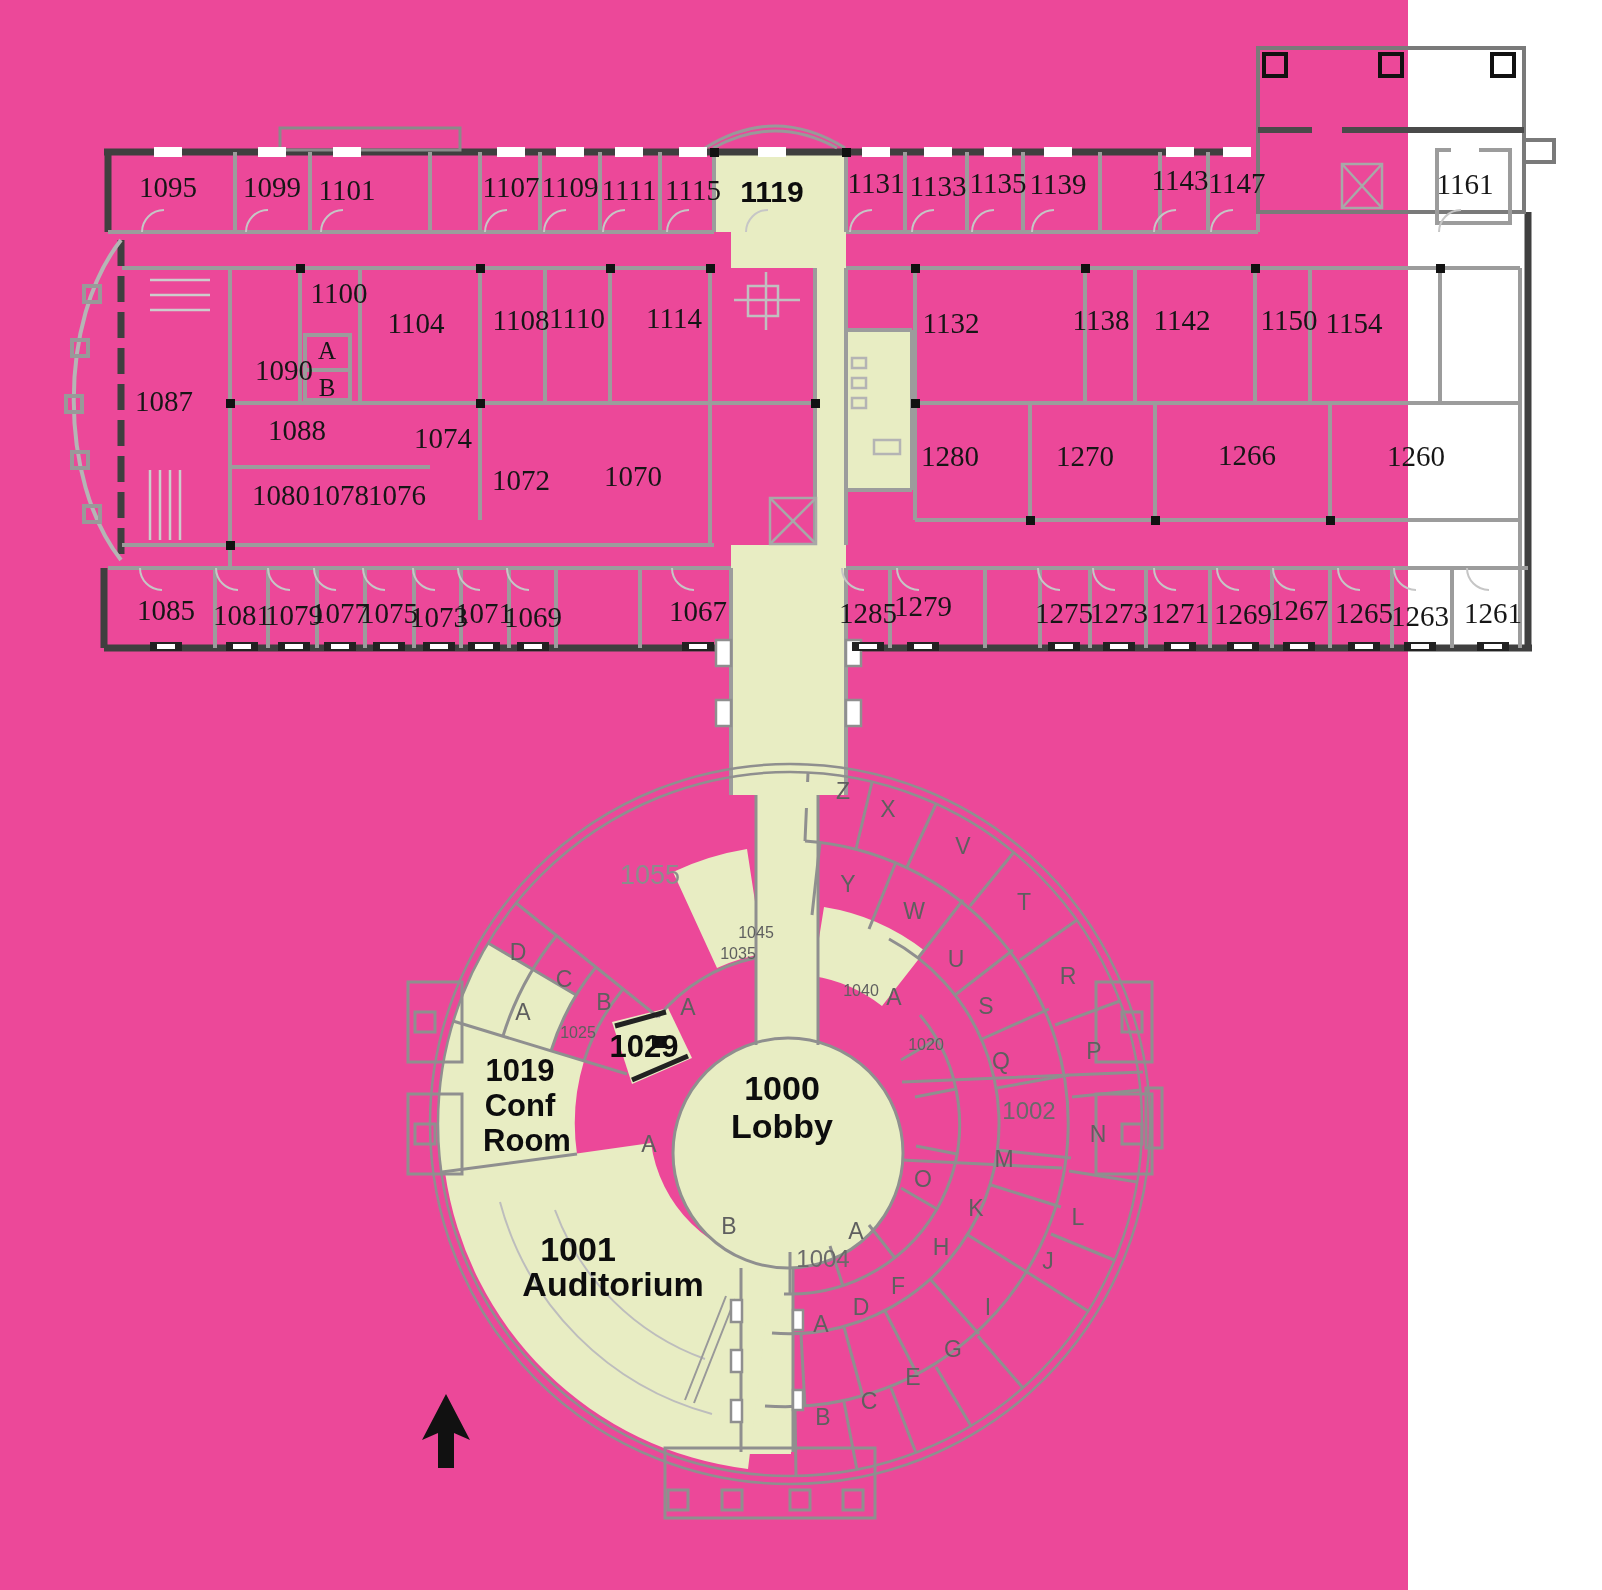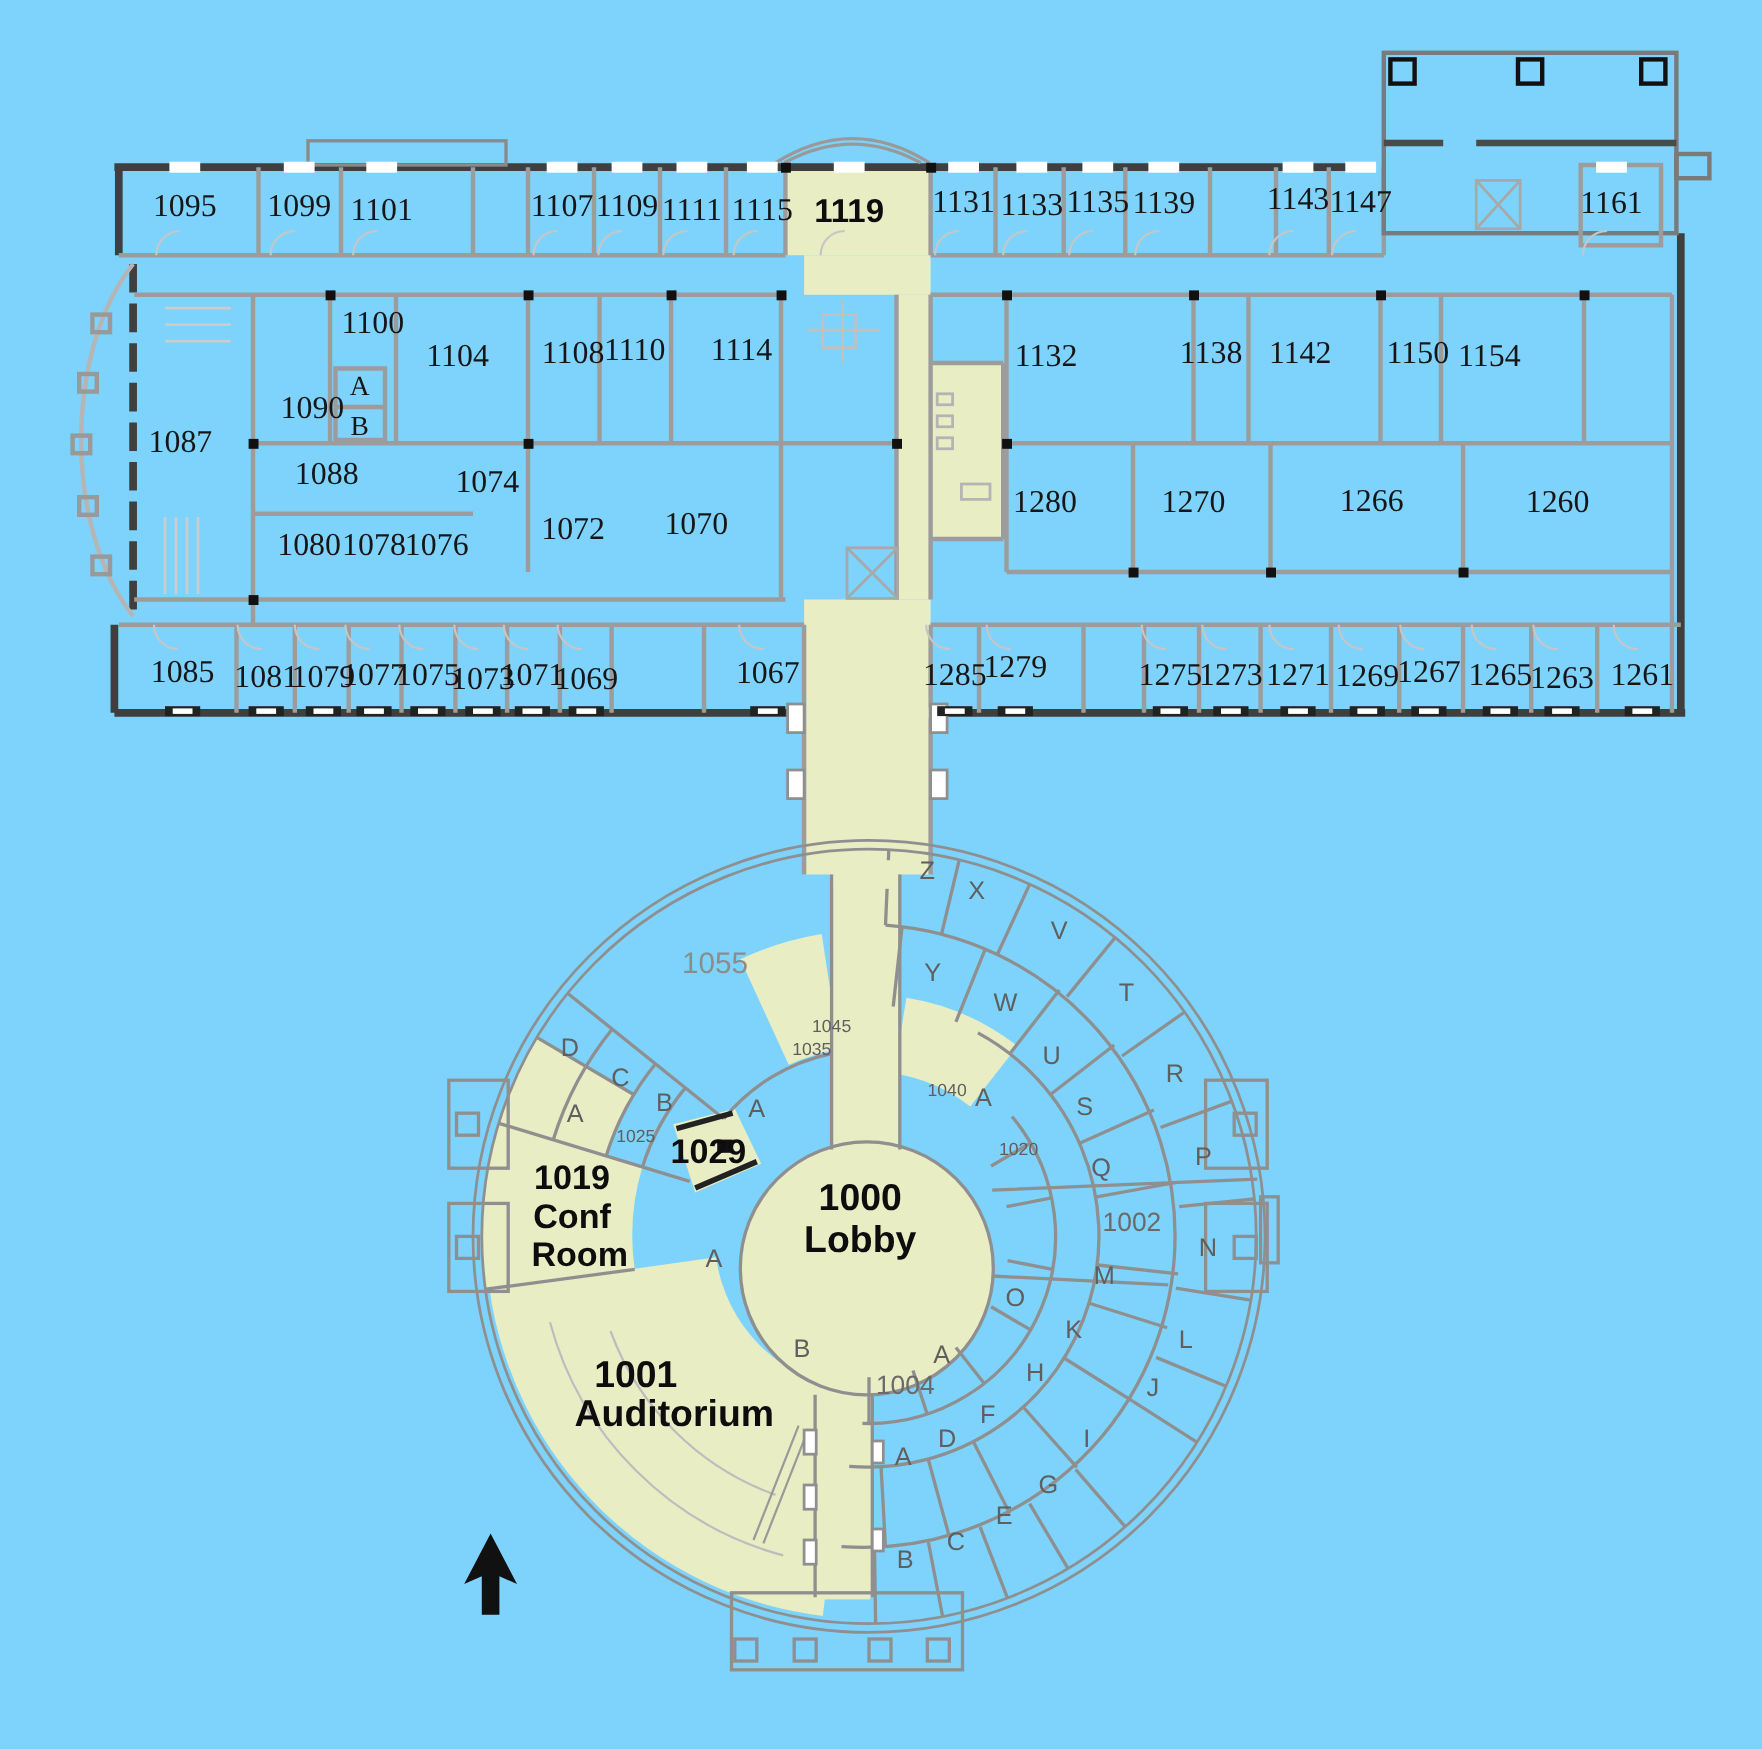--- a/index.html
+++ b/index.html
@@ -1,17 +1,17 @@
 <!DOCTYPE html>
 <html style="--hl: #e8edc3;"><head>
 <meta charset="utf-8">
 <style>
   :root { --hl:#e8edc3; --wall:#9c9c9c; --walld:#3f3f3f; --walll:#c6c6c6; }
   html,body { margin:0; padding:0; background:#fff; }
-  #stage { position:relative; width:1602px; height:1590px; background:#7dd3fc;
+  #stage { position:relative; width:1408px; height:1590px; background:#ec4899;
            font-family:"Liberation Sans", sans-serif; }
   svg text { text-anchor:middle; dominant-baseline:middle; }
   .rm     { font-family:"Liberation Serif", serif; font-size:29px; fill:#161616; }
   .rm2    { font-family:"Liberation Serif", serif; font-size:25px; fill:#161616; }
   .rmb    { font-family:"Liberation Sans", sans-serif; font-size:30px; font-weight:bold; fill:#0d0d0d; }
   .ltr    { font-size:23px; fill:#5f5f5f; }
   .num-sm { font-size:16px; fill:#5f5f5f; }
   .num-md { font-size:24px; fill:#6a6a6a; }
   .num-lg { font-size:27px; fill:#8c8c8c; }
   .b      { font-size:31px; font-weight:bold; fill:#0d0d0d; }

